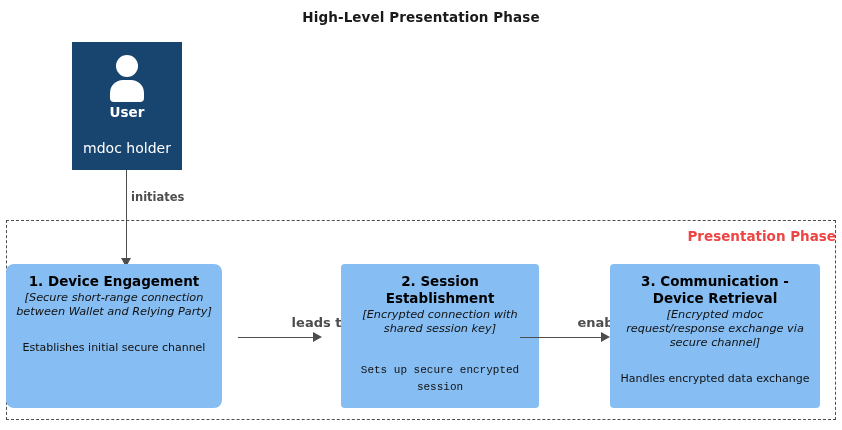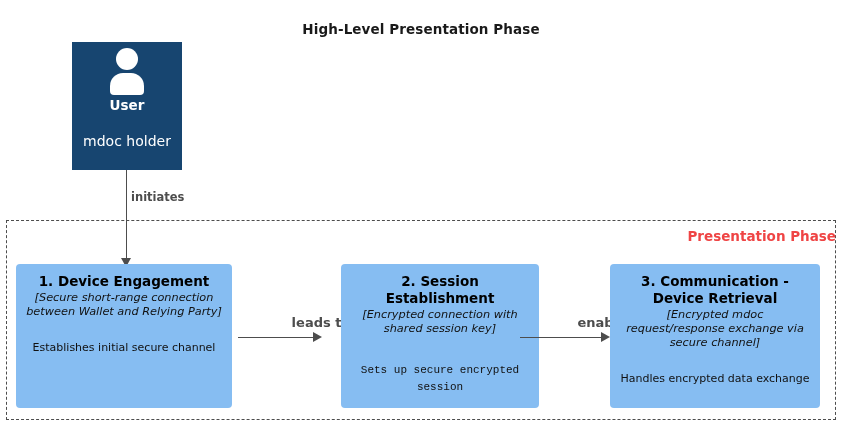--- a/index.html
+++ b/index.html
@@ -11,21 +11,21 @@
     font-family: "DejaVu Sans", sans-serif;
     width: 842px;
     height: 430px;
     position: relative;
     overflow: hidden;
   }
 
   
   .diagram-title {
     position: absolute;
-    top: 21px;
+    top: 9px;
     left: 0;
     width: 842px;
     text-align: center;
     font-size: 13.5px;
     font-weight: bold;
     color: #1a1a1a;
     letter-spacing: .1px;
   }
 
   
@@ -33,21 +33,21 @@
     position: absolute;
     left: 72px;
     top: 42px;
     width: 110px;
     height: 128px;
     background: #174570;
     display: flex;
     flex-direction: column;
     align-items: center;
     box-sizing: border-box;
-    padding-top: 4px;
+    padding-top: 11px;
   }
   .actor-icon {
     width: 46px;
     height: 50px;
     position: relative;
     margin-bottom: 1px;
   }
   .actor-icon .head {
     position: absolute;
     left: 50%;
@@ -139,21 +139,21 @@
     top: 264px;
     height: 144px;
     background: #86bdf2;
     border-radius: 4px;
     box-sizing: border-box;
     padding: 9px 7px 0 7px;
     text-align: center;
     color: #111111;
     display: block;
   }
-  .step-box.s1 { left: 16px;  width: 216px; }
+  .step-box.s1 { left: 6px;  width: 216px; border-radius: 8px; }
   .step-box.s2 { left: 322px; width: 198px; margin-left: 19px; }
   .step-box.s3 { left: 610px; width: 210px; }
 
   .step-heading {
     font-size: 13.5px;
     font-weight: bold;
     line-height: 17px;
     color: #000000;
   }
   .step-detail {

